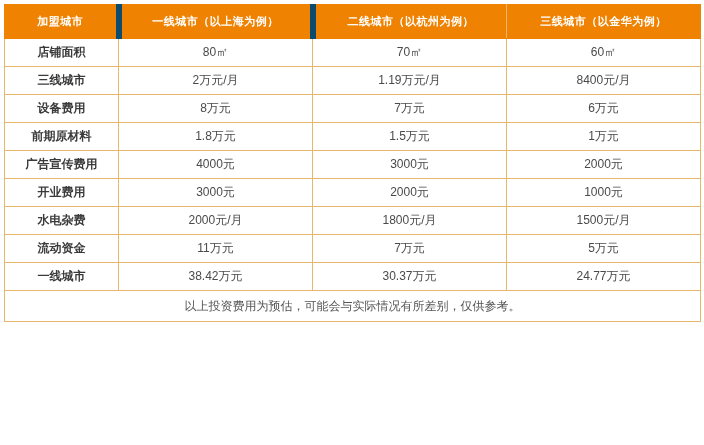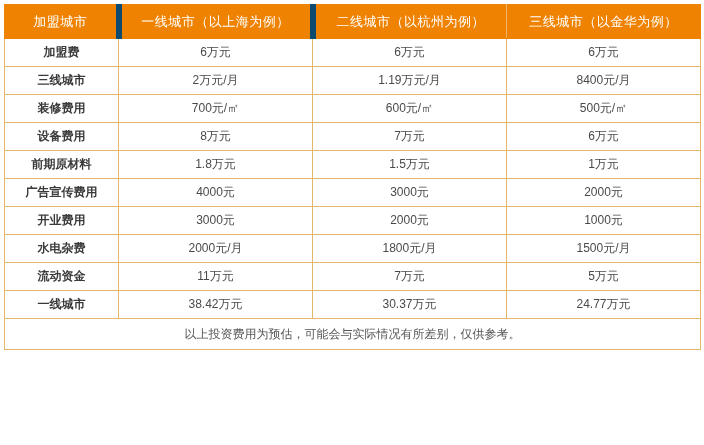--- a/index.html
+++ b/index.html
@@ -40,23 +40,23 @@
     height: 27px;
     line-height: 15px;
     font-weight: normal;
     font-size: 12px;
     color: #4a4a4a;
     background: #ffffff;
   }
   table.fee-table thead th {
     background: #ef8200;
     color: #ffffff;
-    font-weight: normal;
+    font-weight: bold;
     height: 33px;
-    font-size: 13px;
+    font-size: 11px;
     border: 1px solid #ef8200;
     letter-spacing: 0.5px;
   }
   table.fee-table thead th.hd-first {
     border-right: 1px solid #f6b46a;
   }
   table.fee-table thead th.hd-mid {
     border-left: 6px solid #0c4a6e;
     border-right: 1px solid #f6b46a;
   }
@@ -84,36 +84,30 @@
     <thead>
       <tr>
         <th class="hd-first">加盟城市</th>
         <th class="hd-mid">一线城市（以上海为例）</th>
         <th class="hd-mid">二线城市（以杭州为例）</th>
         <th>三线城市（以金华为例）</th>
       </tr>
     </thead>
     <tbody>
       <tr>
-        <td class="row-label">加盟费</td>
-        <td>6万元</td>
-        <td>6万元</td>
-        <td>6万元</td>
+        <td class="row-label">店铺面积</td>
+        <td>80㎡</td>
+        <td>70㎡</td>
+        <td>60㎡</td>
       </tr>
       <tr>
         <td class="row-label">三线城市</td>
         <td>2万元/月</td>
         <td>1.19万元/月</td>
         <td>8400元/月</td>
-      </tr>
-      <tr>
-        <td class="row-label">装修费用</td>
-        <td>700元/㎡</td>
-        <td>600元/㎡</td>
-        <td>500元/㎡</td>
       </tr>
       <tr>
         <td class="row-label">设备费用</td>
         <td>8万元</td>
         <td>7万元</td>
         <td>6万元</td>
       </tr>
       <tr>
         <td class="row-label">前期原材料</td>
         <td>1.8万元</td>

